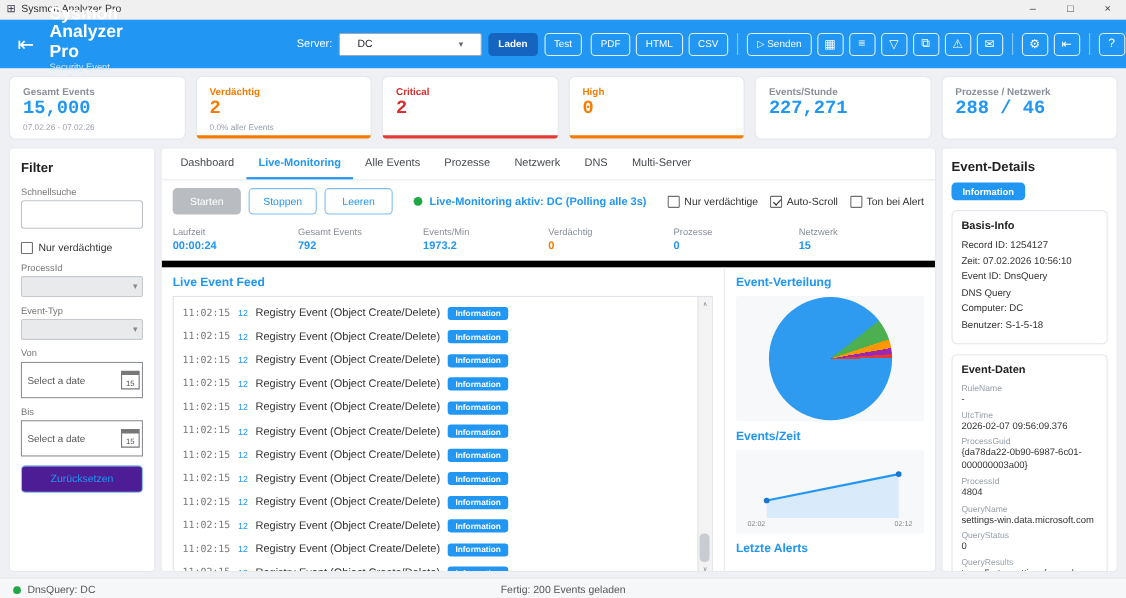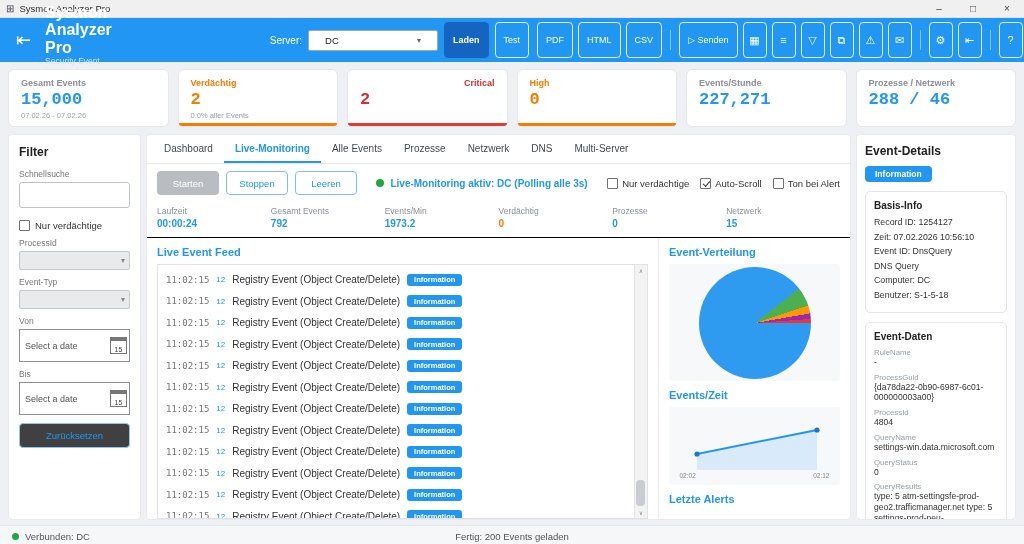--- a/index.html
+++ b/index.html
@@ -16,71 +16,71 @@
   
   .header { height:44px; background:#2196F3; display:flex; align-items:center; padding:0 10px; gap:8px; }
   .back-btn { color:#fff; font-size:18px; line-height:1; padding:0 6px; cursor:pointer; }
   .brand { margin-right:20px; }
   .brand .t { color:#fff; font-weight:bold; font-size:16px; line-height:1.1; }
   .brand .s { color:#cfe7fb; font-size:8.5px; }
   .server-group { display:flex; align-items:center; gap:6px; margin-left:130px; }
   .server-label { color:#fff; font-size:10px; }
   .server-select { width:130px; height:21px; background:#fff; border:1px solid #9ab; border-radius:2px; display:flex; align-items:center; justify-content:space-between; padding:0 16px; font-size:9.5px; color:#222; }
   .server-select .chev { color:#666; font-size:8px; }
-  .hbtn { height:36px; border-radius:4px; display:flex; align-items:center; justify-content:center; font-size:9px; color:#fff; border:1px solid rgba(255,255,255,.85); padding:0 8px; cursor:pointer; }
+  .hbtn { height:21px; border-radius:4px; display:flex; align-items:center; justify-content:center; font-size:9px; color:#fff; border:1px solid rgba(255,255,255,.85); padding:0 8px; cursor:pointer; }
   .hbtn.solid { background:#1565C0; border-color:#1565C0; font-weight:bold; }
   .hbtn.icon { width:24px; padding:0; font-size:11px; }
   .hsep { width:1px; height:20px; background:rgba(255,255,255,.45); margin:0 3px; }
   .hgroup { display:flex; align-items:center; gap:5px; }
   .hgroup.right { margin-left:auto; }
 
   
   .stats-row { display:flex; gap:9px; padding:7px 8px; }
   .scard { flex:1; background:#fff; border:1px solid #e4e7eb; border-radius:6px; padding:8px 12px 4px; position:relative; height:58px; }
   .scard .lbl { font-size:9px; color:#8a8f98; font-weight:bold; }
   .scard .val { font-size:17px; font-weight:bold; margin-top:2px;font-family:Liberation Mono, monospace; }
   .scard .sub { font-size:7.5px; color:#9aa0a8; margin-top:2px; }
   .scard .bar { position:absolute; left:0; right:0; bottom:0; height:3px; border-radius:0 0 6px 6px; }
   .c-blue { color:#2196F3; } .c-orange { color:#F57C00; } .c-red { color:#D32F2F; }
-  .lbl.c-orange { color:#F57C00; } .lbl.c-red { color:#D32F2F;text-align:right; }
+  .lbl.c-orange { color:#F57C00; } .lbl.c-red { color:#D32F2F; }
   .bar.orange { background:#F57C00; } .bar.red { background:#E53935; }
 
   
   .content { display:flex; gap:5px; padding:0 8px; height:386px; }
   .panel { background:#fff; border:1px solid #e8eaee; border-radius:4px; }
 
   
   .sidebar { width:133px; padding:10px; flex-shrink:0; }
   .sidebar h3 { font-size:12px; margin-bottom:10px; color:#222; }
   .f-label { font-size:8.5px; color:#777; margin:7px 0 3px; }
   .f-input { width:100%; height:26px; border:1px solid #bfc3c8; border-radius:3px; background:#fff; }
   .f-check { display:flex; align-items:center; gap:5px; margin:12px 0 4px; font-size:9.5px; color:#333; }
   .cb { width:11px; height:11px; border:1px solid #707070; background:#fff; border-radius:1px; position:relative; flex-shrink:0; }
   .cb.checked::after { content:""; position:absolute; left:2px; top:2px; width:6px; height:3px; border-left:1.5px solid #333; border-bottom:1.5px solid #333; transform:rotate(-48deg); }
   .f-select { width:100%; height:19px; background:#e9eaec; border:1px solid #c6c9cd; border-radius:2px; display:flex; align-items:center; justify-content:flex-end; padding:0 4px; color:#888; font-size:8px; }
   .f-date { width:100%; height:33px; background:#fff; border:1px solid #8d9096; display:flex; align-items:center; justify-content:space-between; padding:0 0 0 5px; font-size:9px; color:#555; }
   .cal-ic { width:17px; height:17px; border:1px solid #777; margin-right:2px; font-size:7px; display:flex; align-items:flex-end; justify-content:center; color:#444; border-top:4px solid #777; }
   .f-btn { width:100%; height:25px; border-radius:4px; font-size:9.5px; display:flex; align-items:center; justify-content:center; margin-top:8px; cursor:pointer; }
   .f-btn.primary { background:#2196F3; color:#fff; font-weight:bold; }
-  .f-btn.ghost { background:#404040; color:#2196F3; border:1px solid #8fc5f5;text-align:right; }
+  .f-btn.ghost { background:#4c1d95; color:#2196F3; border:1px solid #8fc5f5;text-align:right; }
 
   
   .main { flex:1; display:flex; flex-direction:column; overflow:hidden; }
   .tabs { display:flex; border-bottom:1px solid #e6e8ec; padding:0 6px; }
   .tab { padding:8px 11px 7px; font-size:10px; color:#45494f; cursor:pointer; }
   .tab.active { color:#2196F3; font-weight:bold; border-bottom:2px solid #2196F3; }
   .controls { display:flex; align-items:center; padding:7px 10px; gap:7px; }
   .mbtn { height:24px; min-width:62px; border-radius:4px; display:flex; align-items:center; justify-content:center; font-size:9.5px; cursor:pointer; padding:0 10px; }
   .mbtn.disabled { background:#b9bdc2; color:#fff; }
   .mbtn.outline { background:#fff; border:1px solid #7dbdf3; color:#2196F3; }
   .live-status { display:flex; align-items:center; gap:6px; margin:0 auto; font-size:10px; color:#2196F3; font-weight:bold; }
   .dot { width:8px; height:8px; border-radius:50%; background:#21a844; }
   .cb-group { display:flex; align-items:center; gap:11px; font-size:9.5px; color:#333; }
   .cb-item { display:flex; align-items:center; gap:4px; }
-  .mstats { display:flex; padding:4px 10px 8px; border-bottom:1px solid #000000; }
+  .mstats { display:flex; padding:4px 10px 8px; border-bottom:6px solid #000000; }
   .mstat { flex:1; }
   .mstat .lbl { font-size:8.5px; color:#8a8f98; }
   .mstat .val { font-size:10px; font-weight:bold; color:#2196F3; margin-top:2px; }
   .mstat .val.orange { color:#F57C00; }
   .main-body { flex:1; display:flex; overflow:hidden; }
   .feed-col { flex:1; padding:8px 10px; overflow:hidden; }
   .sec-title { color:#2196F3; font-weight:bold; font-size:11px; margin-bottom:6px; }
   .feed-box { border:1px solid #dfe2e6; background:#fff; height:255px; position:relative; overflow:hidden; }
   .feed-rows { padding:4px 16px 0 8px; }
   .frow { display:flex; align-items:center; gap:7px; height:21.5px; }
@@ -444,20 +444,24 @@
     </div>
     <div class="d-card">
       <h4>Event-Daten</h4>
       <div>
 
           <div class="kv">
             <div class="k">RuleName</div>
             <div class="v">-</div>
           </div>
 
+          <div class="kv">
+            <div class="k">UtcTime</div>
+            <div class="v">2026-02-07 09:56:09.376</div>
+          </div>
 
           <div class="kv">
             <div class="k">ProcessGuid</div>
             <div class="v">{da78da22-0b90-6987-6c01-000000003a00}</div>
           </div>
 
           <div class="kv">
             <div class="k">ProcessId</div>
             <div class="v">4804</div>
           </div>
@@ -479,15 +483,15 @@
 
         </div>
     </div>
   </div>
 </div>
 
 <div class="statusbar">
   <span class="center">Fertig: 200 Events geladen</span>
   <div class="left">
     <span class="dot" style="width:7px;height:7px;"></span>
-    <span>Verbunden: DC</span>
+    <span>DnsQuery: DC</span>
   </div>
 </div>
 
 </body></html>

